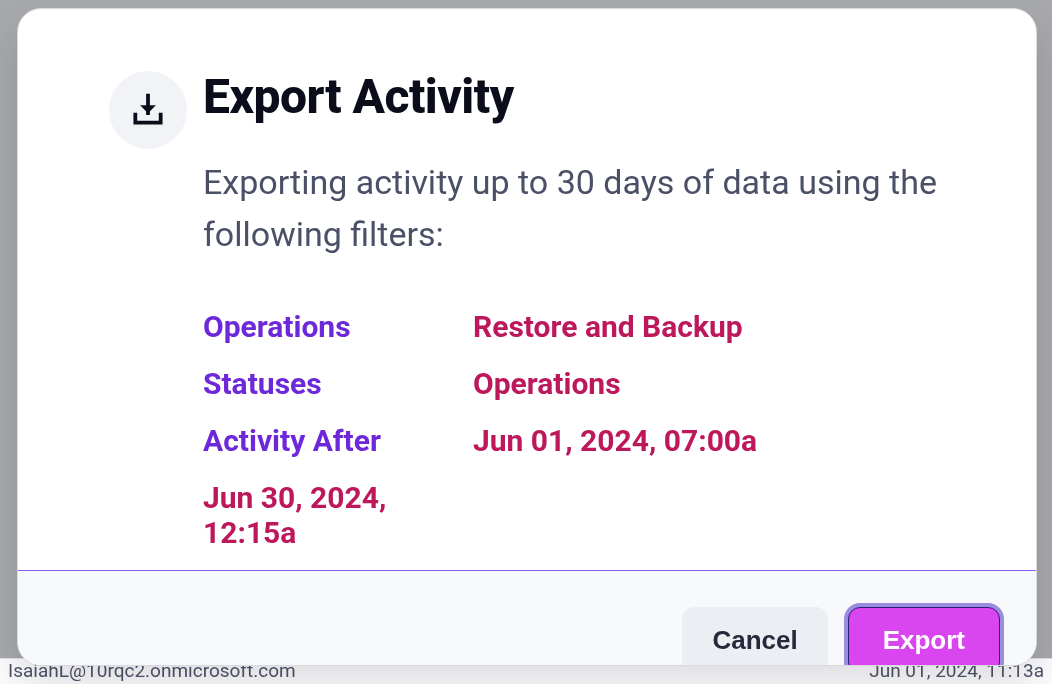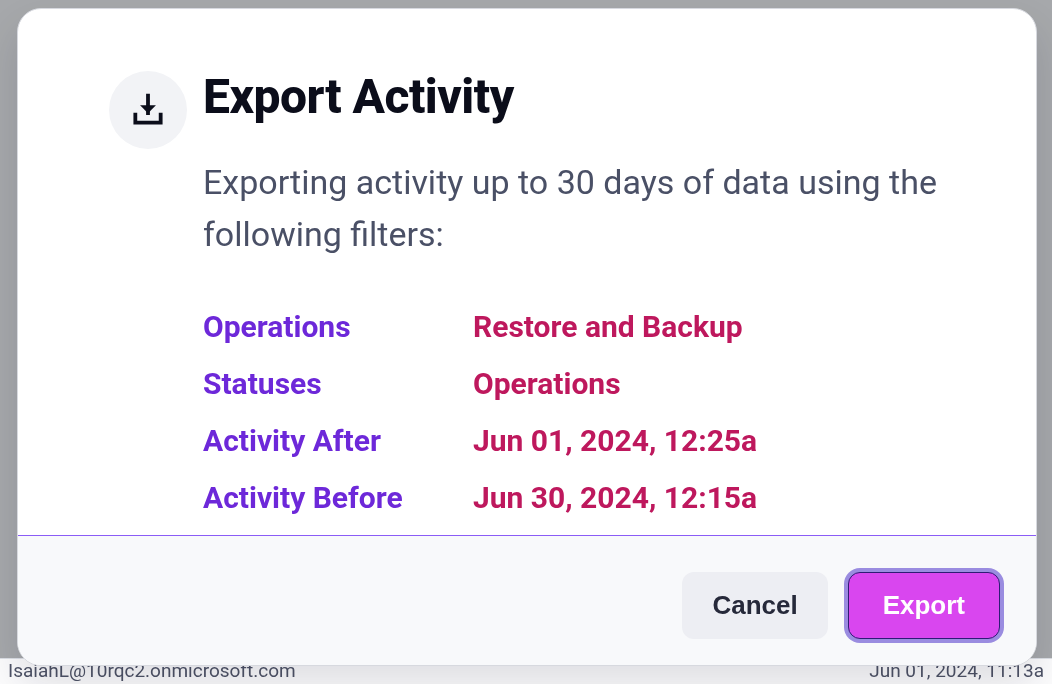--- a/index.html
+++ b/index.html
@@ -149,22 +149,21 @@
       </div>
       <div class="content">
         <h1 class="title">Export Activity</h1>
         <p class="subtitle">Exporting activity up to 30 days of data using the following filters:</p>
         <div class="filters">
           <div class="label">Operations</div>
           <div class="value">Restore and Backup</div>
           <div class="label">Statuses</div>
           <div class="value">Operations</div>
           <div class="label">Activity After</div>
-          <div class="value">Jun 01, 2024, 12:25a</div>
-          <div class="label">Activity Before</div>
+          <div class="value">Jun 01, 2024, 07:00a</div>
           <div class="value">Jun 30, 2024, 12:15a</div>
         </div>
       </div>
     </div>
     <div class="dialog-footer">
       <button class="btn btn-cancel">Cancel</button>
       <button class="btn btn-export">Export</button>
     </div>
   </div>
 

